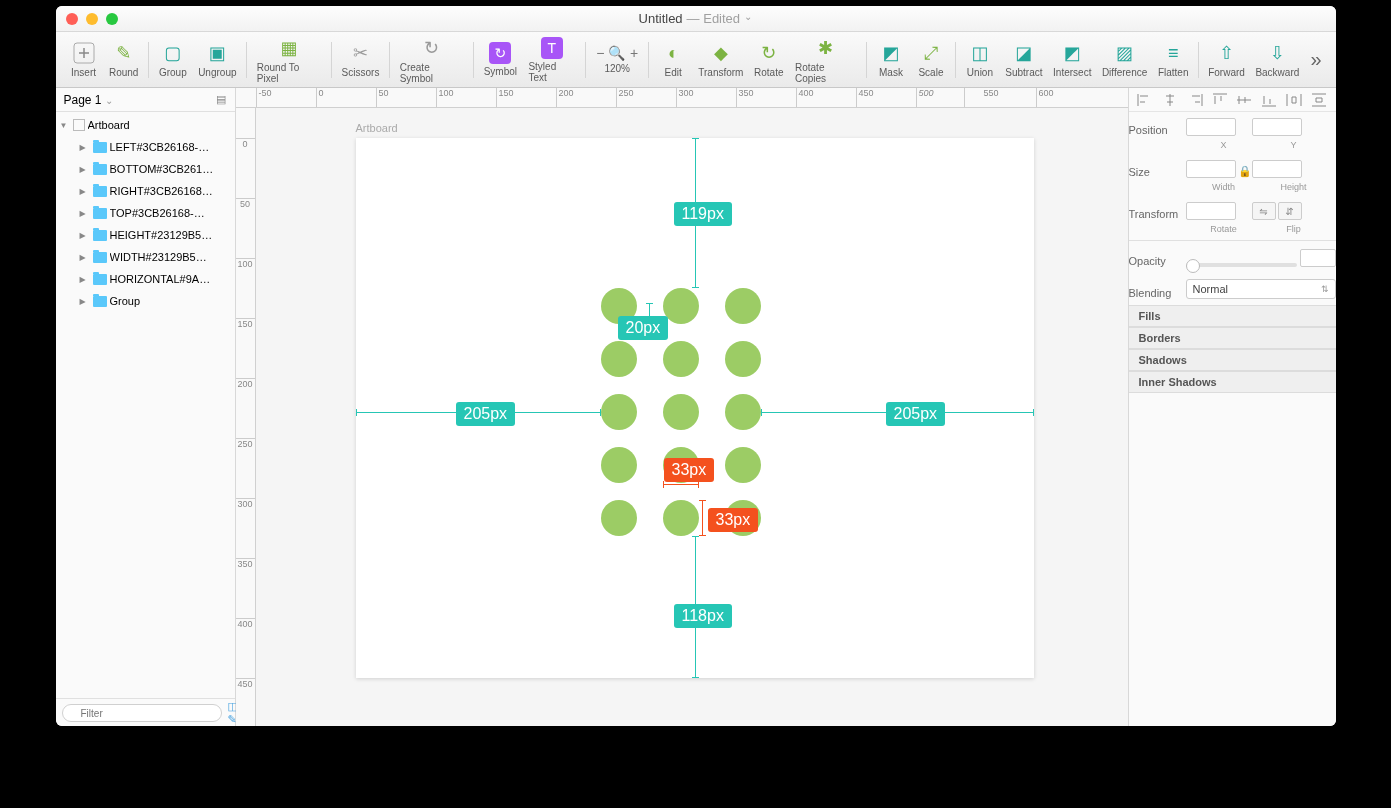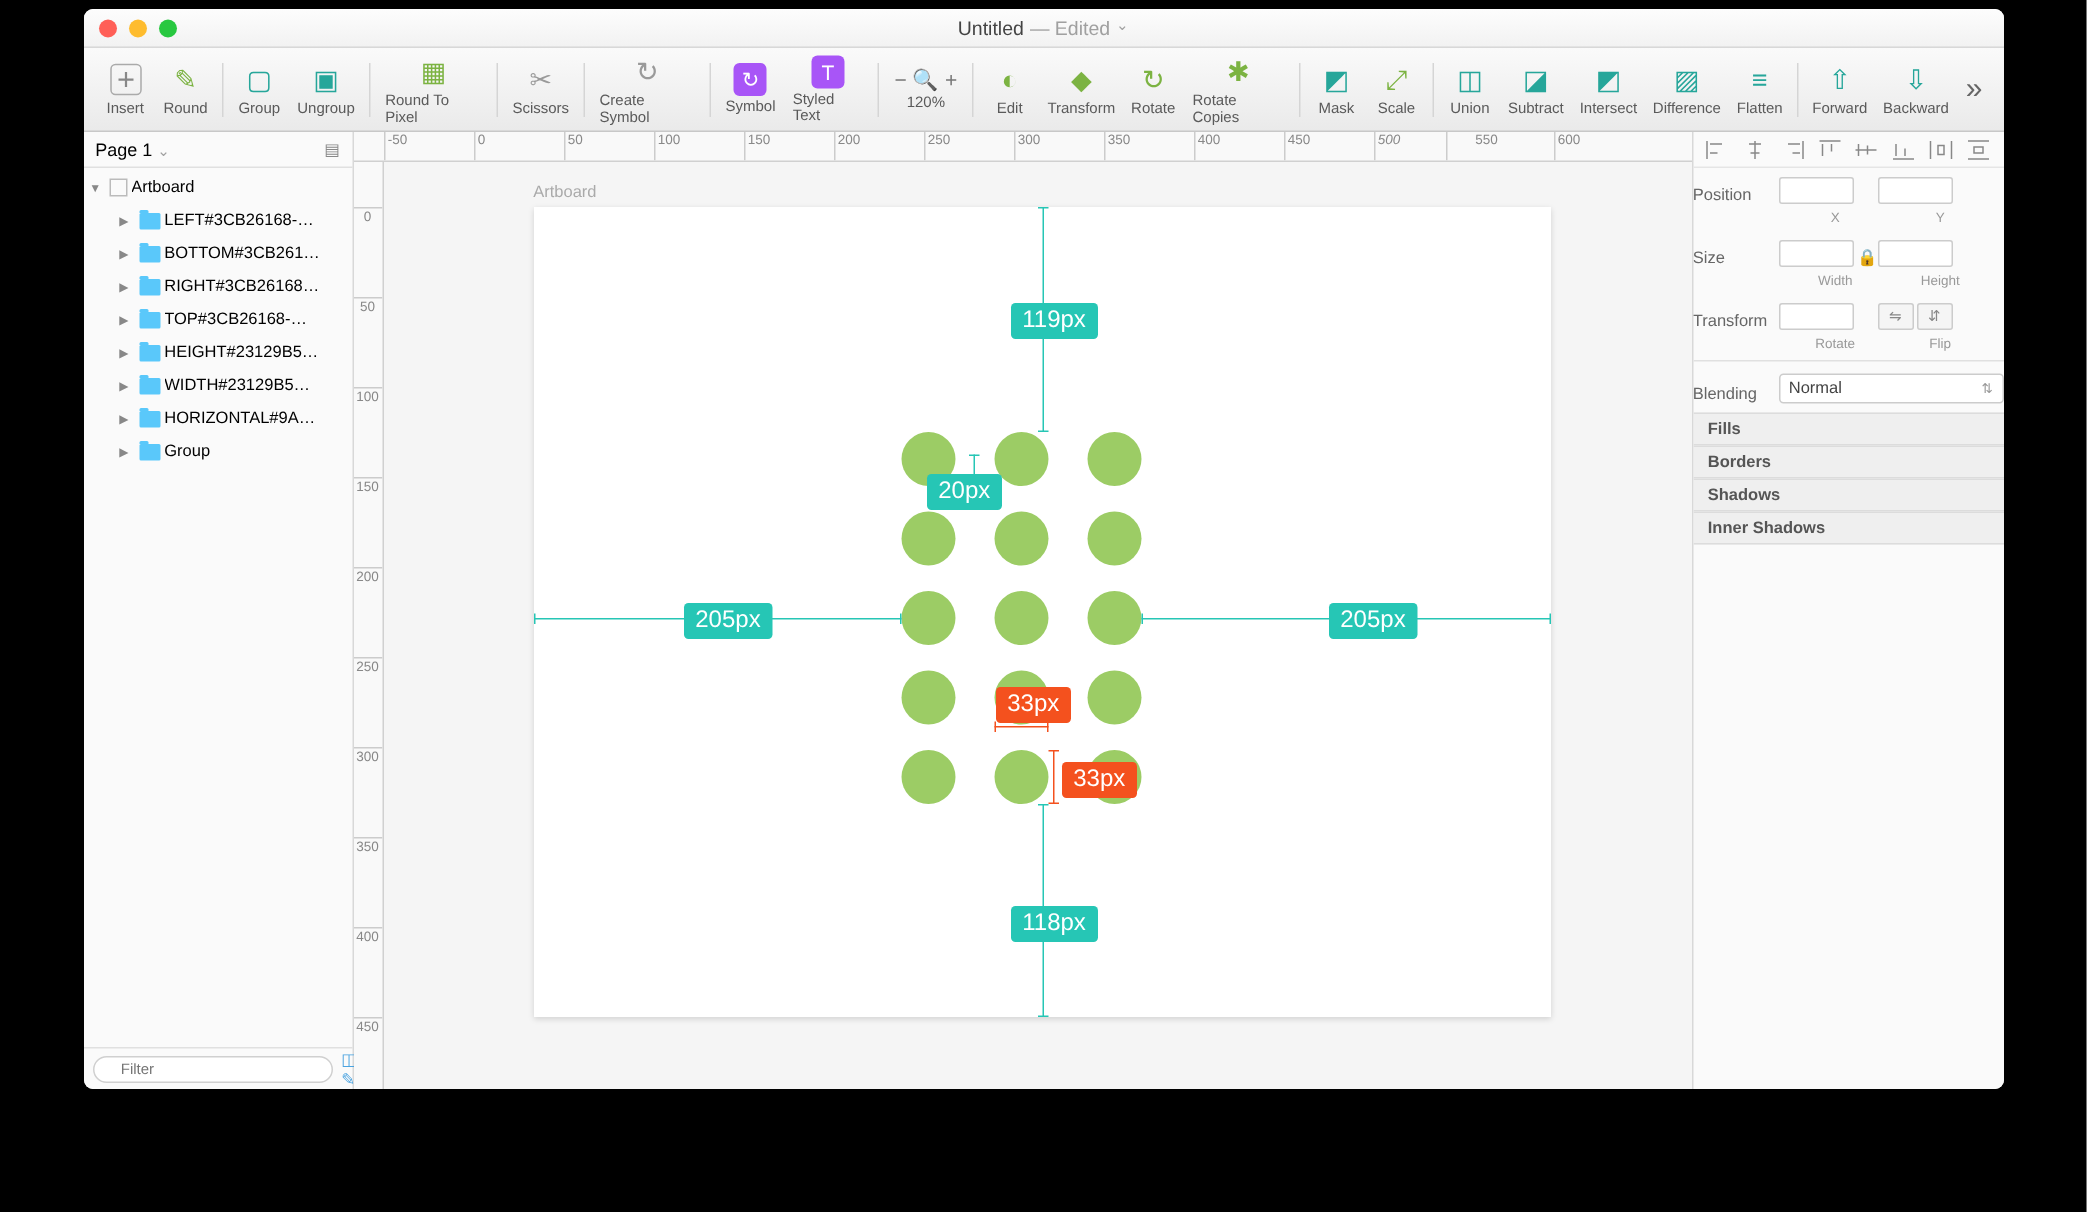--- a/index.html
+++ b/index.html
@@ -428,20 +428,25 @@
         </div>
       </div>
       <div class="insp-subrow">
         <span class="insp-sublbl" style="width:50px">Rotate</span>
         <span class="insp-sublbl" style="width:50px">Flip</span>
       </div>
 
       <div class="insp-hr"></div>
 
       <div class="insp-row">
+        <span class="insp-lbl">Opacity</span>
+        <div class="insp-slider"></div>
+        <input class="insp-field" style="width: 36px;">
+      </div>
+      <div class="insp-row">
         <span class="insp-lbl">Blending</span>
         <div class="insp-select">
             <span>Normal</span>
             <span style="color:#999;font-size:9px">⇅</span>
           </div>
       </div>
 
       <div class="insp-section">
           <span>Fills</span>
         </div>

